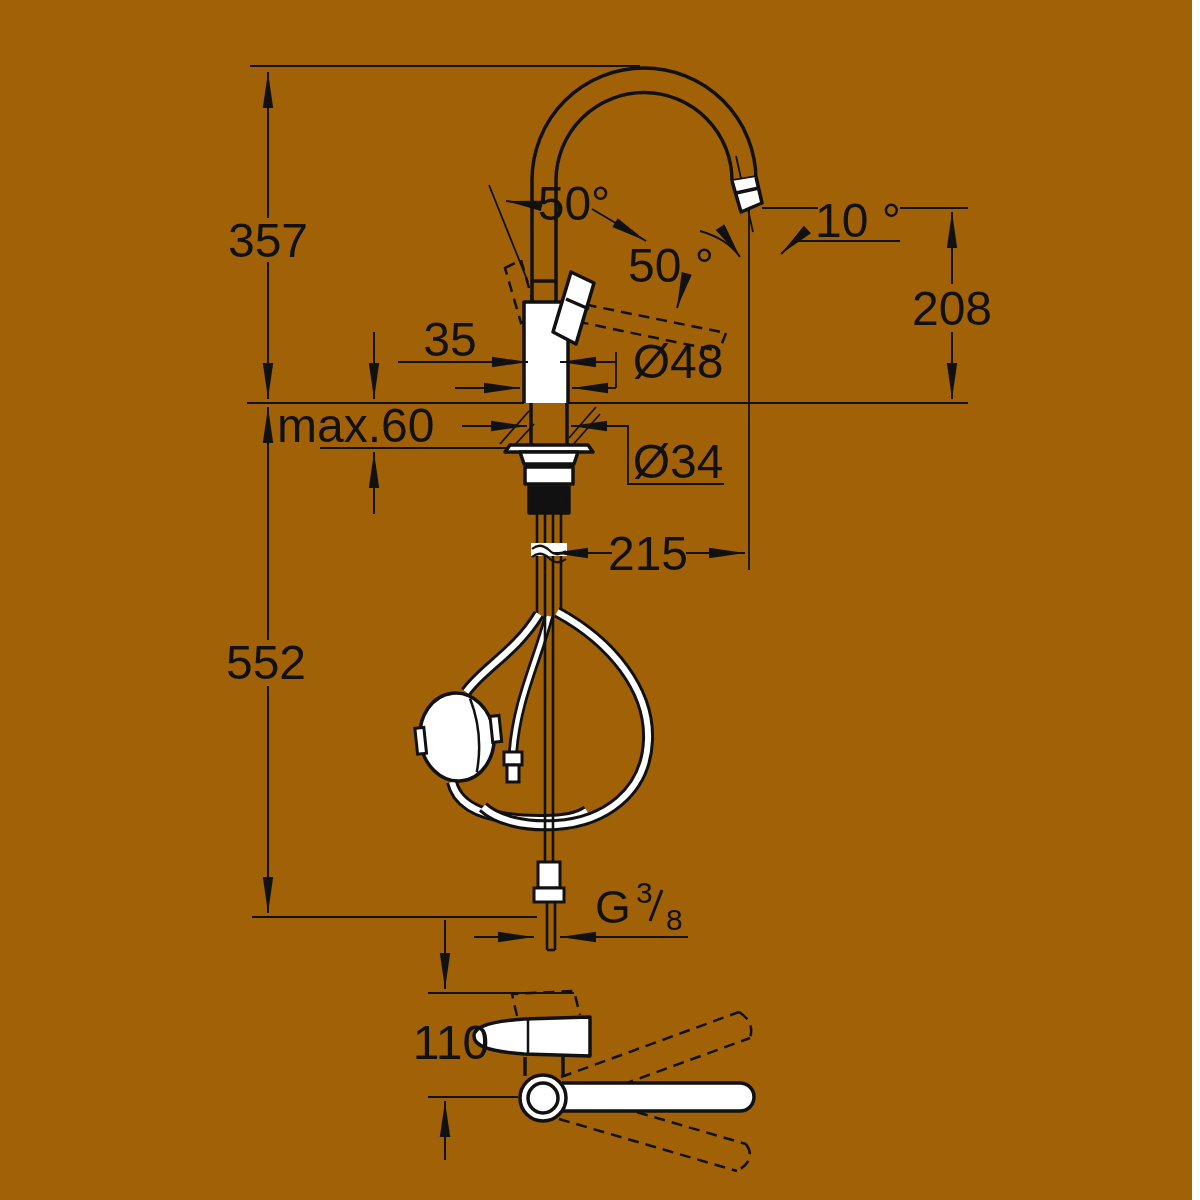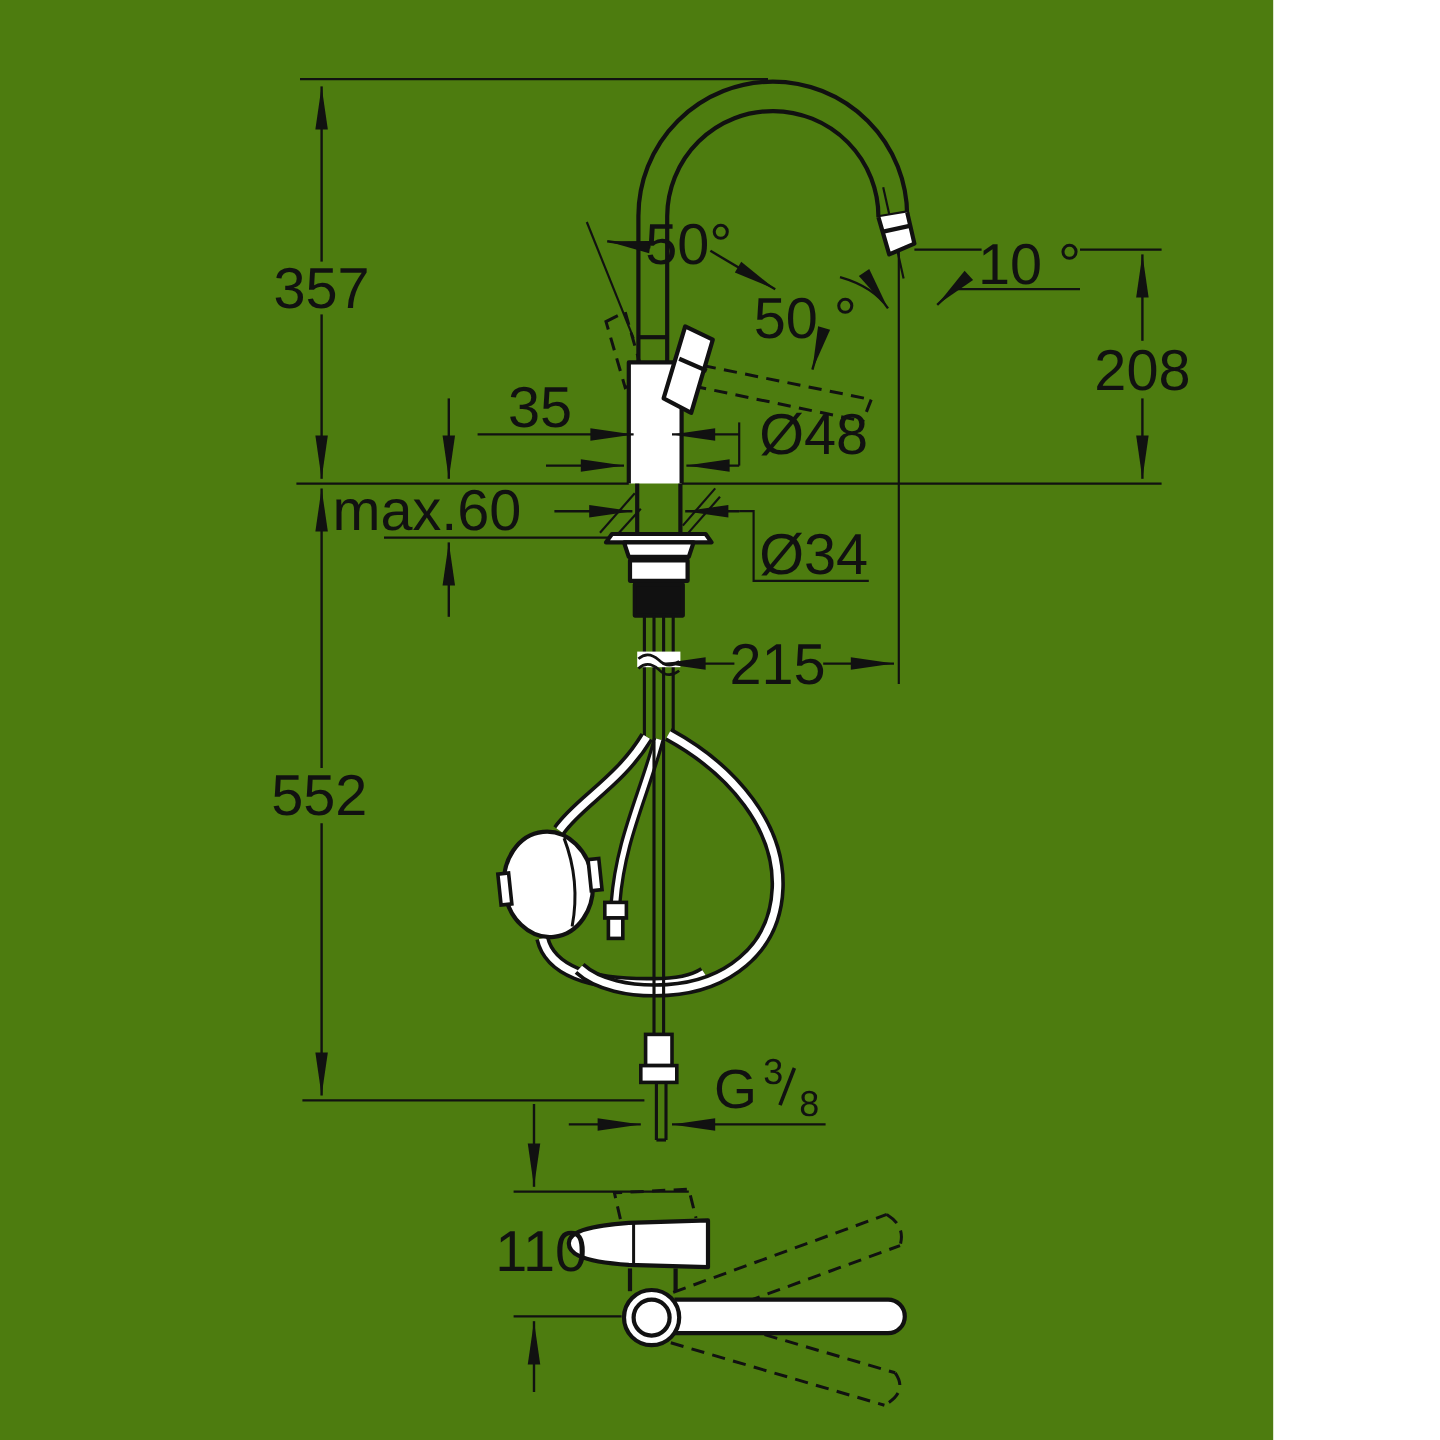--- a/index.html
+++ b/index.html
@@ -1,16 +1,16 @@
 <!DOCTYPE html>
 <html><head>
 <meta charset="utf-8">
 <style>
   html,body{margin:0;padding:0;background:#fff;}
-  .stage{width:1061px;height:1200px;background:#4d7c0f;position:relative;overflow:hidden;}
+  .stage{width:1192px;height:1200px;background:#a16207;position:relative;overflow:hidden;}
   svg{display:block;}
   text{font-family:"Liberation Sans", sans-serif; fill:#111;}
   .dimtxt{font-size:48px;}
   .dimtxt-sm{font-size:30px;}
   .dimtxt-g{font-size:46px;}
 </style>
 </head>
 <body>
 
 <div class="stage">

